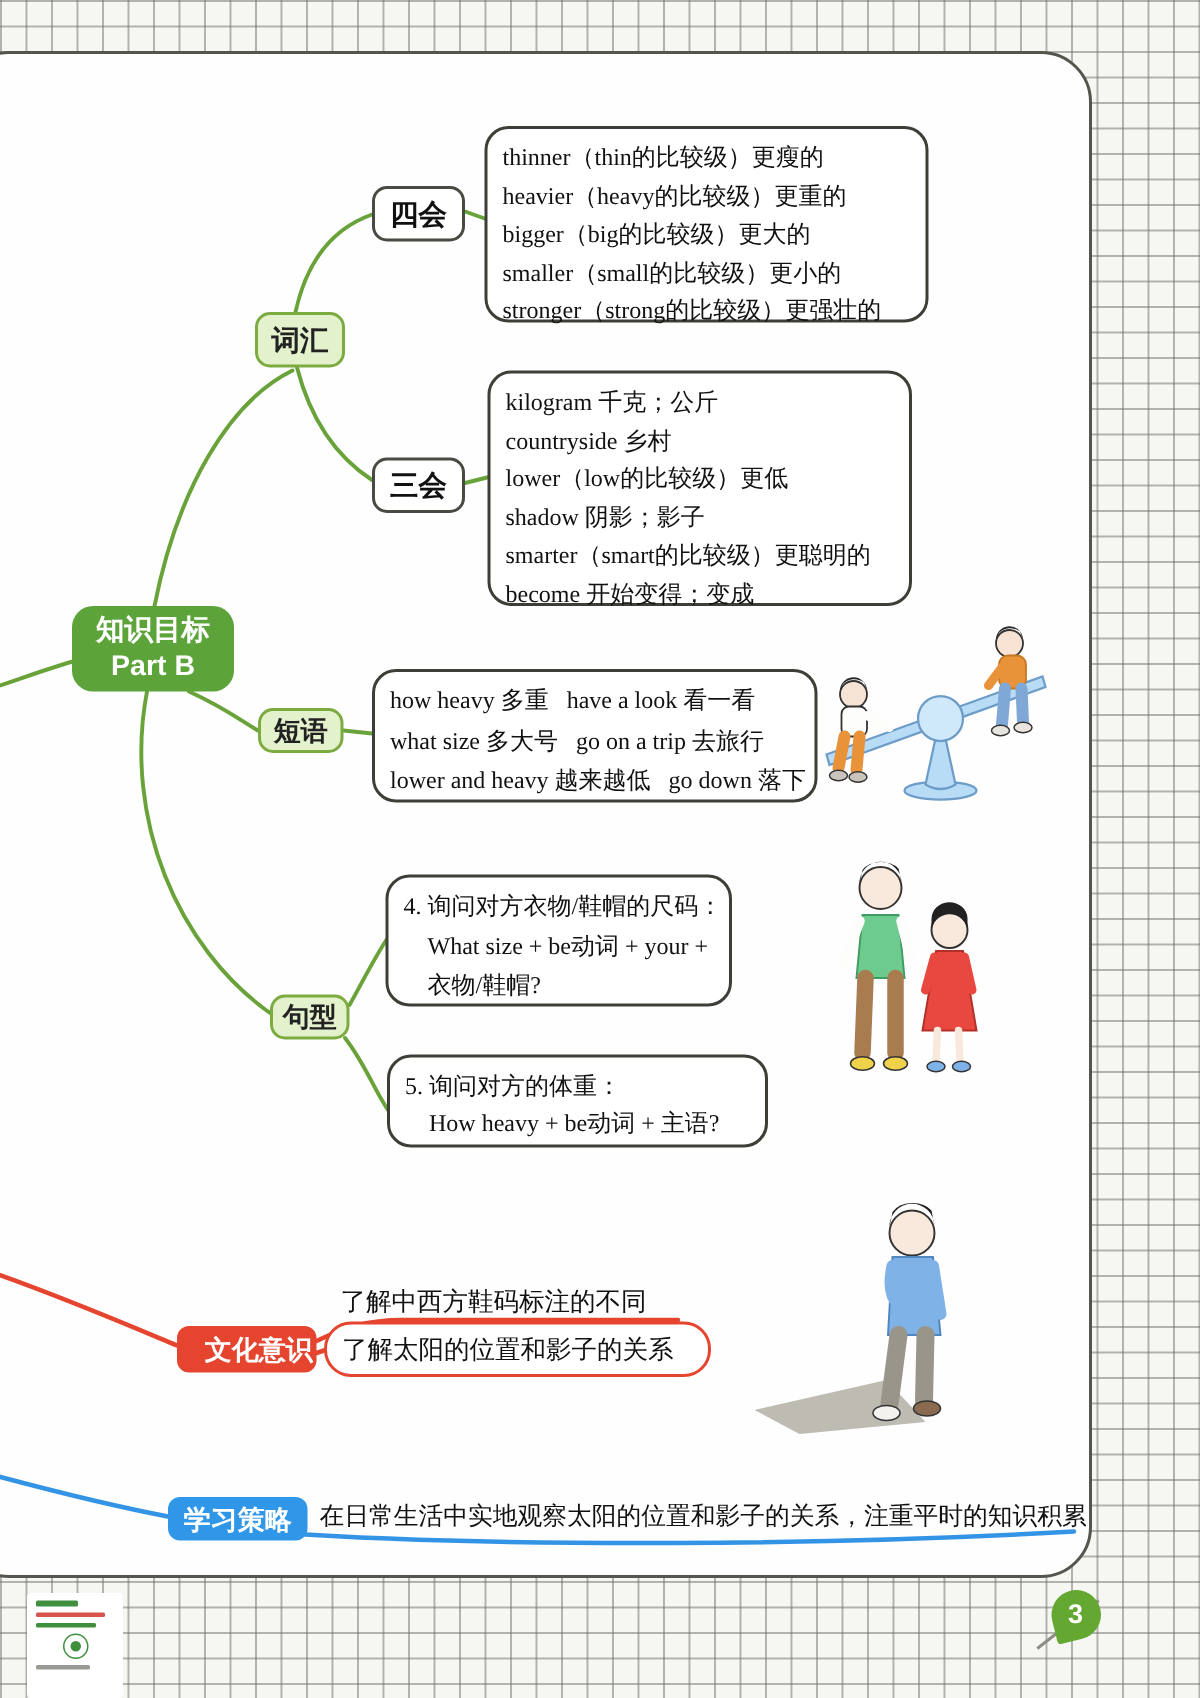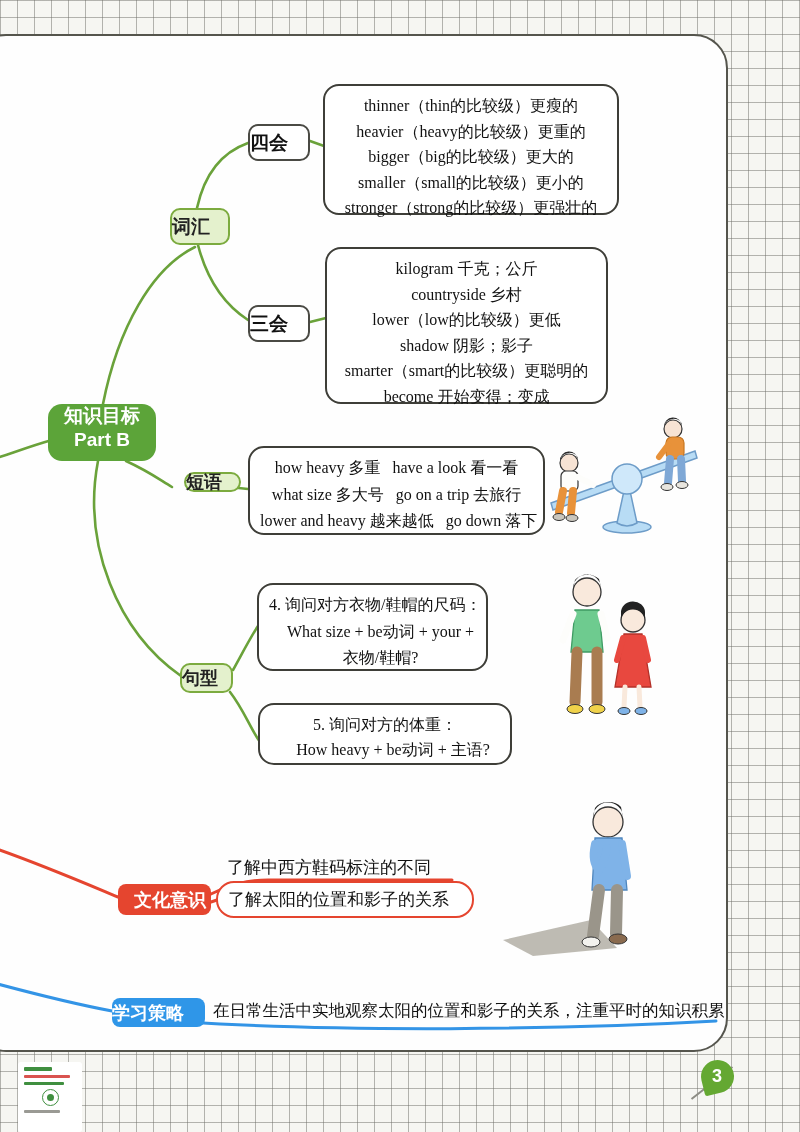--- a/index.html
+++ b/index.html
@@ -11,36 +11,36 @@
       linear-gradient(to bottom, rgba(110,110,104,.5) 1px, transparent 1px);
     background-size:17px 17px;
     font-family:"Liberation Sans", sans-serif;
   }
   .page{
     position:absolute;left:-28px;top:34px;width:756px;height:1018px;
     background:#fefefe;border:2px solid #55554d;border-radius:34px;
     box-sizing:border-box;
   }
   svg.connectors{position:absolute;left:0;top:0;z-index:2;pointer-events:none;}
-  .node{position:absolute;z-index:3;display:flex;align-items:center;
+  .node{position:absolute;z-index:3;display:flex;align-items:center;justify-content:center;
         box-sizing:border-box;text-align:center;}
   .root-node{background:#5ca439;color:#fff;border-radius:14px;
         font-weight:bold;font-size:19px;line-height:24px;flex-direction:column;}
   .green-pill{background:#e4f1cd;border:2.5px solid #7cab3f;border-radius:10px;
         color:#222;font-weight:bold;font-size:19px;}
   .white-pill{background:#fff;border:2.5px solid #4a4a44;border-radius:10px;
         color:#111;font-weight:bold;font-size:19px;}
   .red-node{background:#e5452f;color:#fff;border-radius:8px;font-weight:bold;font-size:18px;}
   .blue-node{background:#2f96e8;color:#fff;border-radius:8px;font-weight:bold;font-size:18px;}
   .mm-box{
     position:absolute;z-index:3;background:#fff;border:2.2px solid #3e3e38;border-radius:16px;
     box-sizing:border-box;padding:7px 10px;
     font-family:"Liberation Serif", serif;color:#111;
   }
-  .mm-box .ln{white-space:pre;font-size:16px;line-height:25.5px;text-align:center;}
+  .mm-box .ln{white-space:pre;font-size:16px;line-height:25.5px;}
   .mm-box .ln.indent{padding-left:16px;}
   .plain-text{
     position:absolute;z-index:3;font-family:"Liberation Serif", serif;color:#111;
     white-space:nowrap;
   }
   .red-outline{
     position:absolute;z-index:3;border:2.5px solid #e5452f;border-radius:18px;
     display:flex;align-items:center;box-sizing:border-box;padding:0 10px;
     font-family:"Liberation Serif", serif;color:#111;background:#fff;
   }
@@ -120,21 +120,21 @@
 
   <div class="mm-box" style="left:325px;top:247px;width:283px;height:157px;">
     <div class="ln">kilogram 千克；公斤</div>
     <div class="ln">countryside 乡村</div>
     <div class="ln">lower（low的比较级）更低</div>
     <div class="ln">shadow 阴影；影子</div>
     <div class="ln">smarter（smart的比较级）更聪明的</div>
     <div class="ln">become 开始变得；变成</div>
   </div>
 
-  <div class="node green-pill" style="left:172px;top:472px;width:57px;height:20px;font-size:18px;margin-left:12px;">
+  <div class="node green-pill" style="left:172px;top:472px;width:57px;height:30px;font-size:18px;">
     <span>短语</span>
   </div>
   <div class="mm-box" style="left:248px;top:446px;width:297px;height:89px;">
     <div class="ln" style="line-height:26.5px">how heavy 多重   have a look 看一看</div>
     <div class="ln" style="line-height:26.5px">what size 多大号   go on a trip 去旅行</div>
     <div class="ln" style="line-height:26.5px">lower and heavy 越来越低   go down 落下</div>
   </div>
 
   <div class="node green-pill" style="left:180px;top:663px;width:53px;height:30px;font-size:18px;">
     <span>句型</span>

